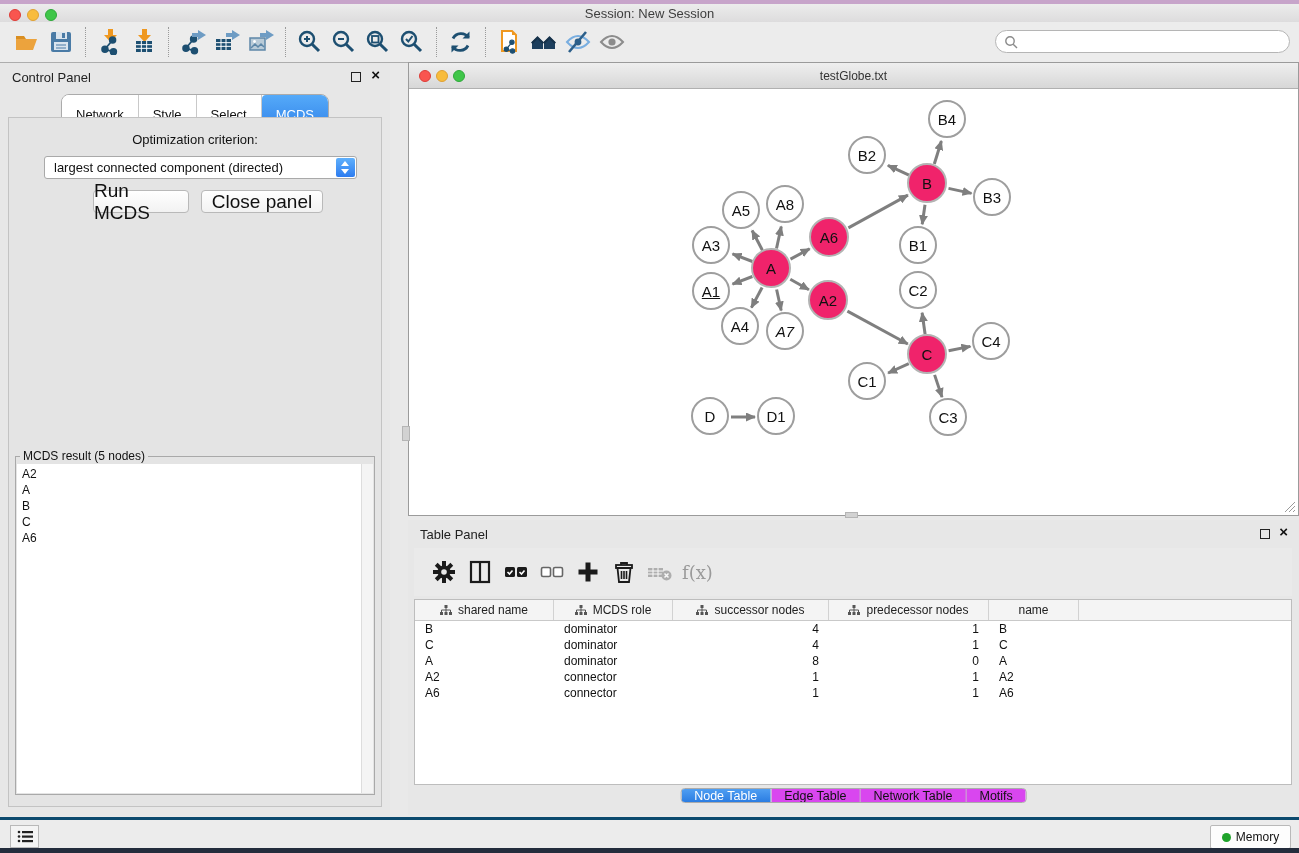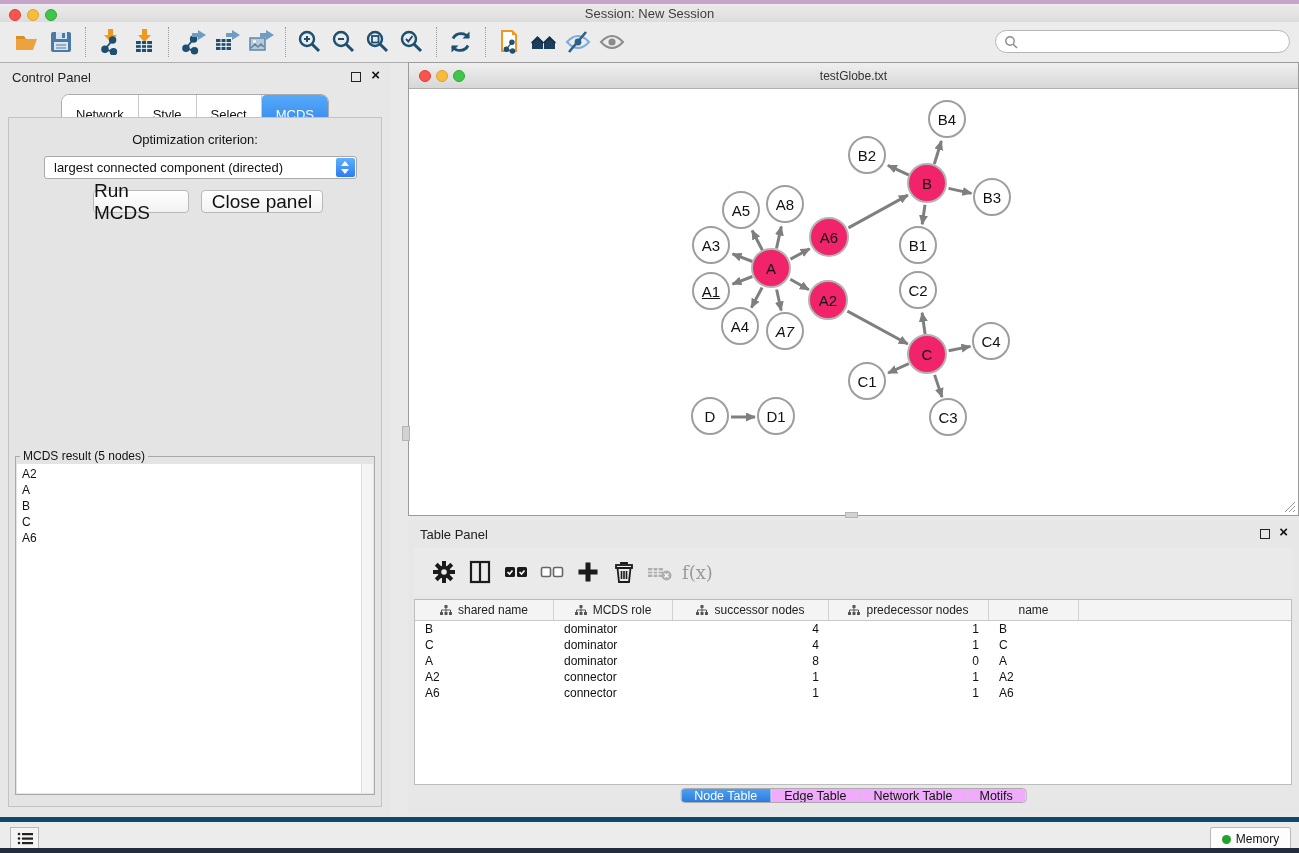--- a/index.html
+++ b/index.html
@@ -99,27 +99,27 @@
   .dt-header { display:flex; height:21px; background:#f4f4f4; border-bottom:1px solid #c9c9c9; }
   .dt-hcell { display:flex; align-items:center; justify-content:center; gap:6px; font-size:12px; color:#222;
     border-right:1px solid #d2d2d2; height:100%; }
   .dt-hcell.filler { border-right:none; }
   .dt-row { display:flex; height:16px; align-items:center; }
   .dt-cell { font-size:12px; color:#111; padding:0 10px; overflow:hidden; white-space:nowrap; }
 
   .bottom-tabs { position:absolute; left:50%; transform:translateX(-50%); top:268px; height:15px;
     display:flex; border:1px solid #ababab; border-radius:4px; overflow:hidden; background:#fff; }
   .bt-tab { height:100%; display:flex; align-items:center; justify-content:center; font-size:12.5px;
-    color:#111; background:#f0abfc; border-right:1px solid #c2c2c2; padding:0 13px; }
+    color:#111; background:#d946ef; border-right:1px solid #c2c2c2; padding:0 13px; }
   .bt-tab:last-child { border-right:none; }
   .bt-tab.active { background:linear-gradient(#4f9ef2,#2b7de2); color:#fff; }
 
   
   .statusbar { position:absolute; left:0; top:817px; width:1299px; height:31px; background:#ececec;
-    border-top:5px solid #0c4a6e; }
+    border-top:3px solid #0c4a6e; }
   .list-btn { position:absolute; left:10px; top:5px; width:29px; height:23px; background:#f4f4f4;
     border:1px solid #b9b9b9; display:flex; align-items:center; justify-content:center; }
   .memory-btn { position:absolute; right:8px; top:5px; width:81px; height:24px; background:#fdfdfd;
     border:1px solid #b9b9b9; border-radius:2px; display:flex; align-items:center; justify-content:center; gap:5px; }
   .memory-dot { width:9px; height:9px; border-radius:50%; background:#1fa32b; }
   .memory-btn span.lbl { font-size:12px; color:#111; }
   .desktop-bottom { position:absolute; left:0; top:848px; width:1299px; height:5px; background:#232c3c; }
 </style>
 </head>
 <body>

